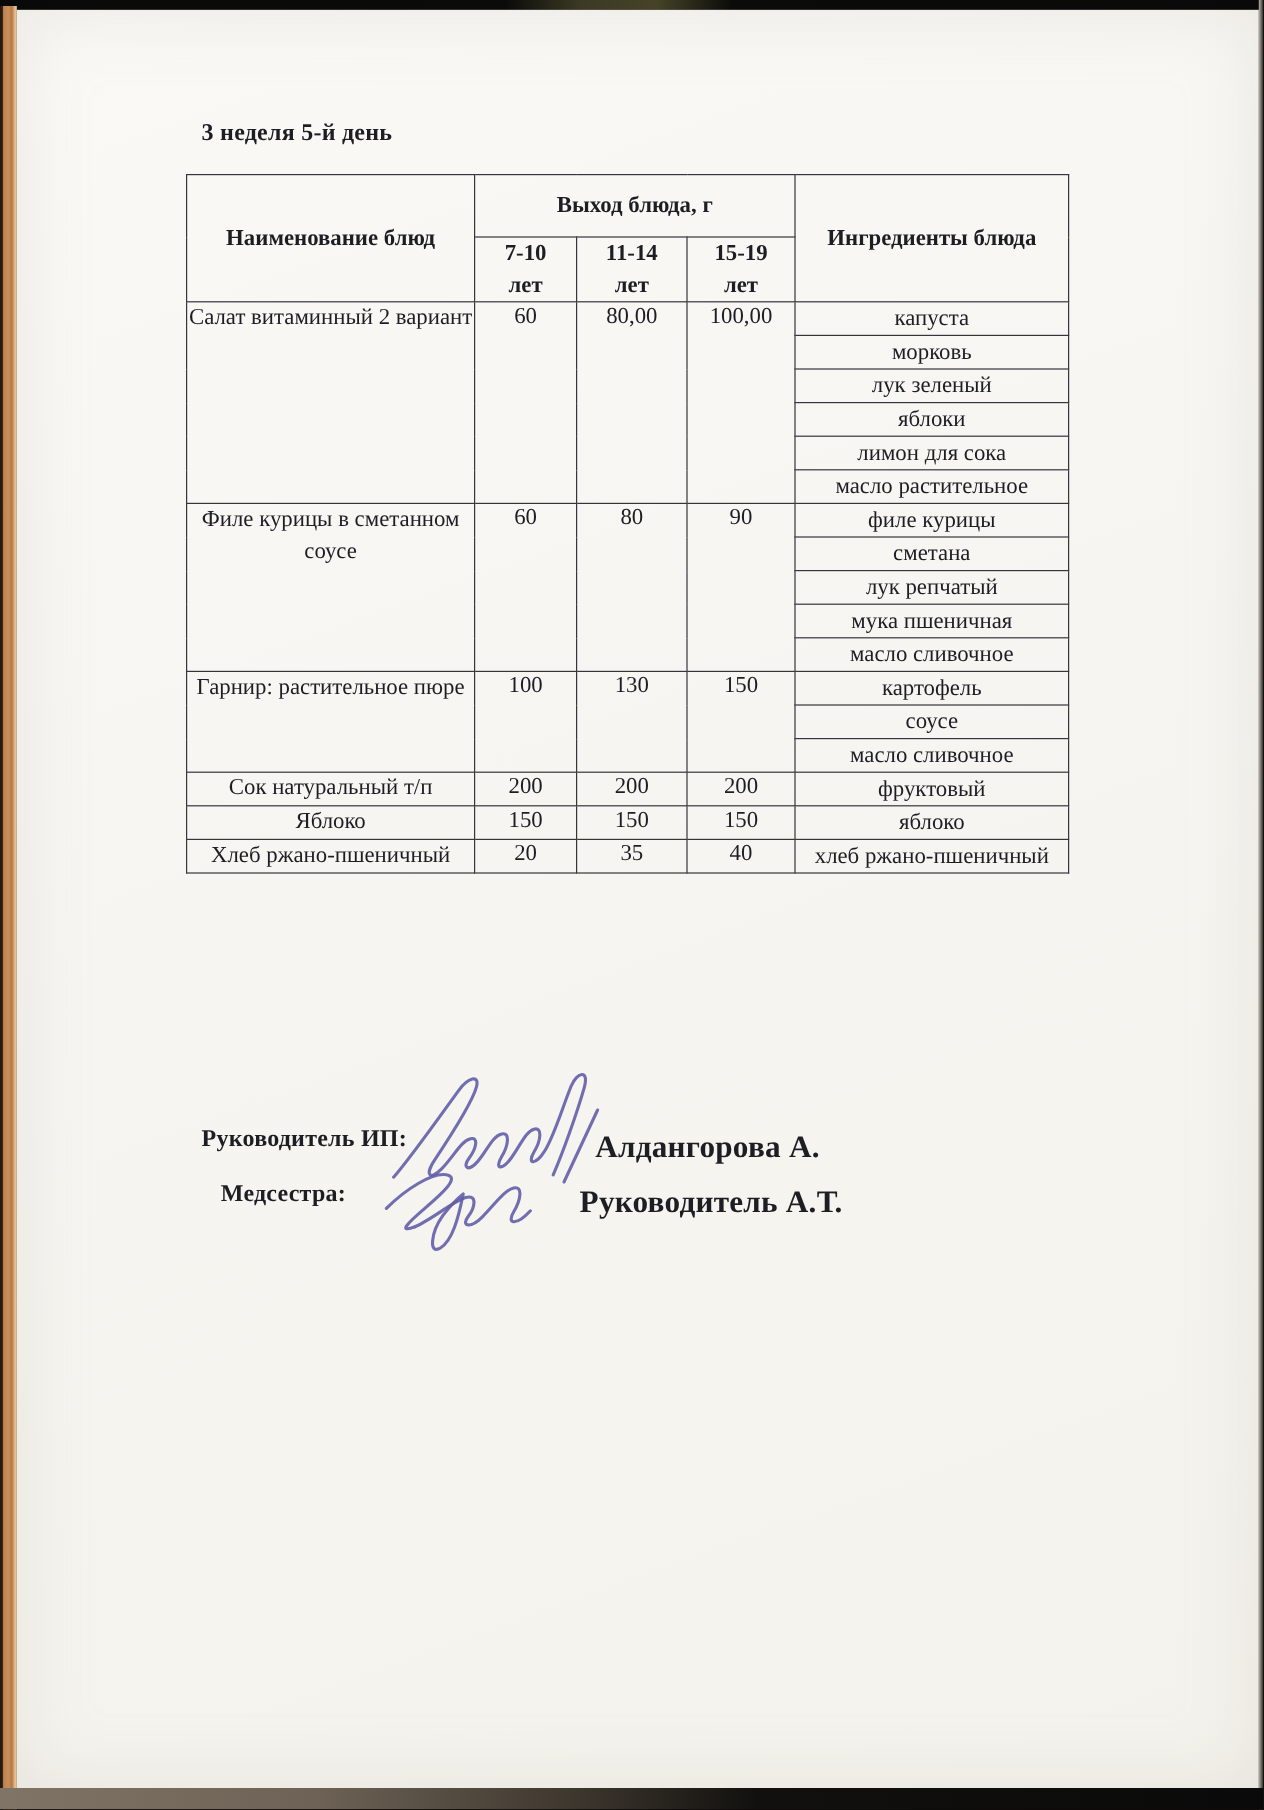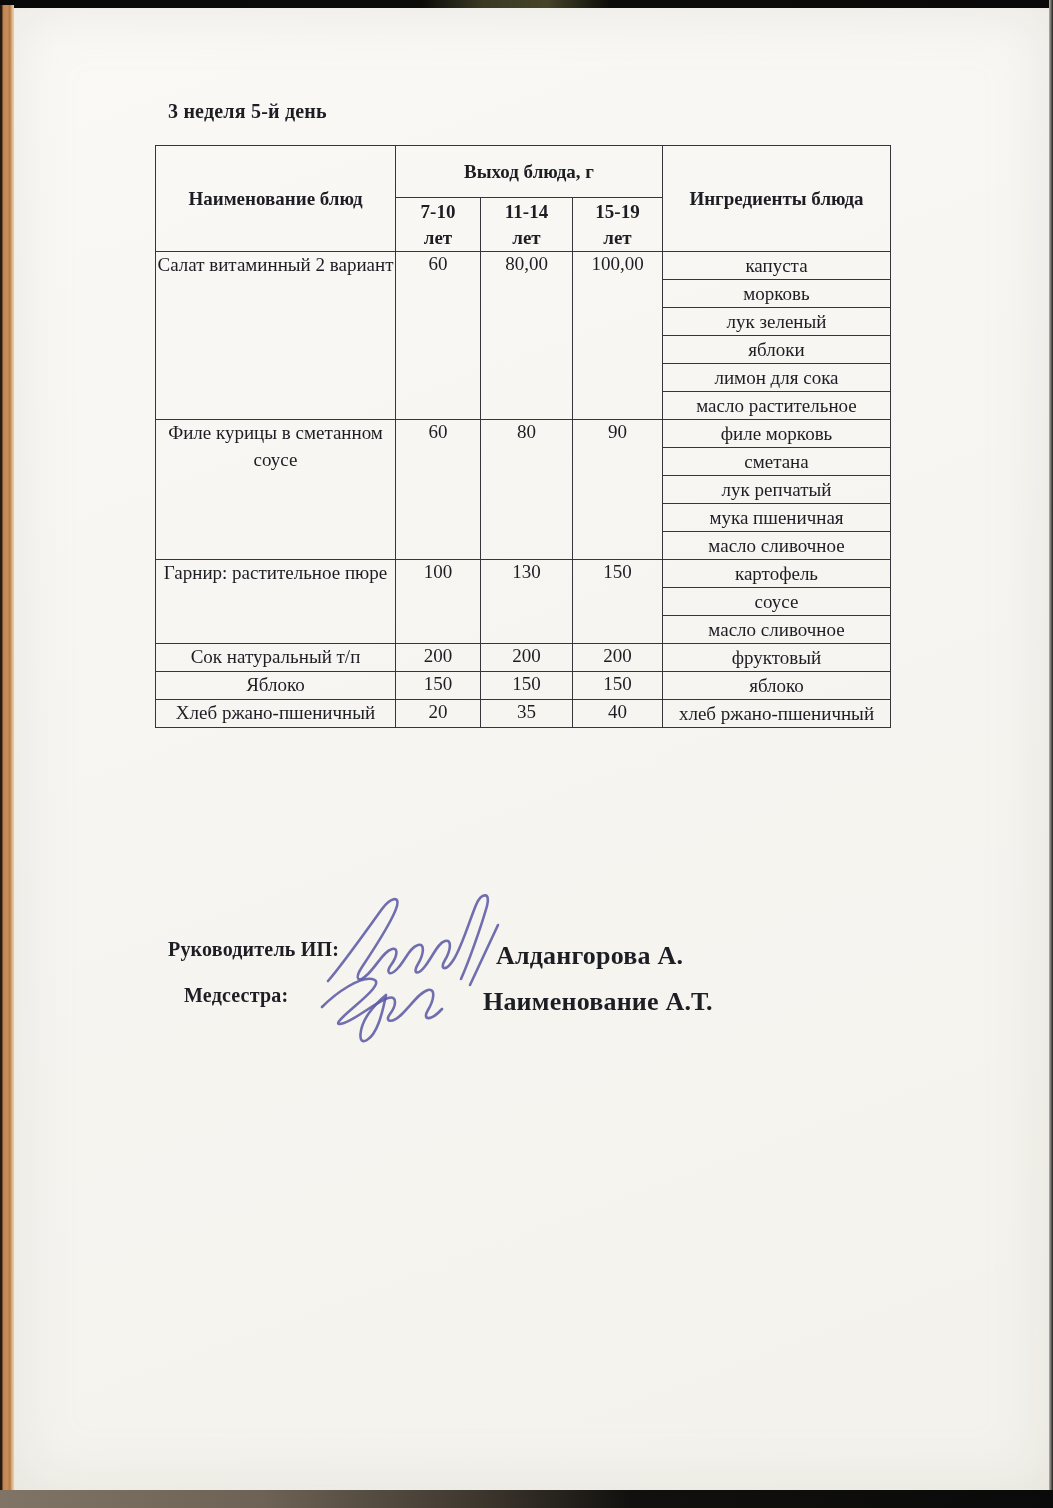--- a/index.html
+++ b/index.html
@@ -95,21 +95,21 @@
         </tr>
       <tr style="height:28px">
           <td class="ingredient">масло растительное</td>
         </tr>
 
       <tr style="height:28px">
         <td class="dish" rowspan="5">Филе курицы в сметанном соусе</td>
         <td class="portion" rowspan="5">60</td>
         <td class="portion" rowspan="5">80</td>
         <td class="portion" rowspan="5">90</td>
-        <td class="ingredient">филе морковь</td>
+        <td class="ingredient">филе курицы</td>
       </tr>
       <tr style="height:28px">
           <td class="ingredient">сметана</td>
         </tr>
       <tr style="height:28px">
           <td class="ingredient">лук репчатый</td>
         </tr>
       <tr style="height:28px">
           <td class="ingredient">мука пшеничная</td>
         </tr>
@@ -162,14 +162,14 @@
     <path d="M6,88 C20,72 44,38 60,16 C68,5 78,2 75,13 C71,27 52,56 40,74 C32,86 36,91 46,81 C56,71 62,58 70,56 C77,54 75,64 69,72 C63,80 68,84 76,75 C84,66 88,54 96,52 C103,50 102,61 96,71 C90,81 96,83 104,72 C112,61 116,50 123,48 C130,46 129,57 123,67 C117,77 124,79 132,66 C140,53 147,29 154,12 C159,0 169,-2 165,13 C159,34 147,68 139,86"></path>
     <path d="M148,92 L176,32"></path>
   </svg>
   <div class="sig-name" style="left:496px;top:941px">Алдангорова А.</div>
 
   <div class="sig-role" style="left:184px;top:984px">Медсестра:</div>
   <svg class="sig-svg" style="left:318px;top:955px" width="145" height="90" viewBox="0 0 145 90">
     <path d="M4,52 C20,36 42,22 54,24 C66,26 50,40 36,52 C22,64 14,72 26,68 C38,64 58,47 70,43 C80,40 78,51 72,59 C66,67 74,69 84,59 C94,49 102,37 110,35 C118,33 116,45 110,55 C104,65 112,67 124,54"></path>
     <path d="M68,40 C64,60 59,79 49,85 C39,91 41,72 51,58 C57,50 63,44 68,40"></path>
   </svg>
-  <div class="sig-name" style="left:483px;top:987px">Наименование А.Т.</div>
+  <div class="sig-name" style="left:483px;top:987px">Руководитель А.Т.</div>
 </div>
 
 </body></html>

